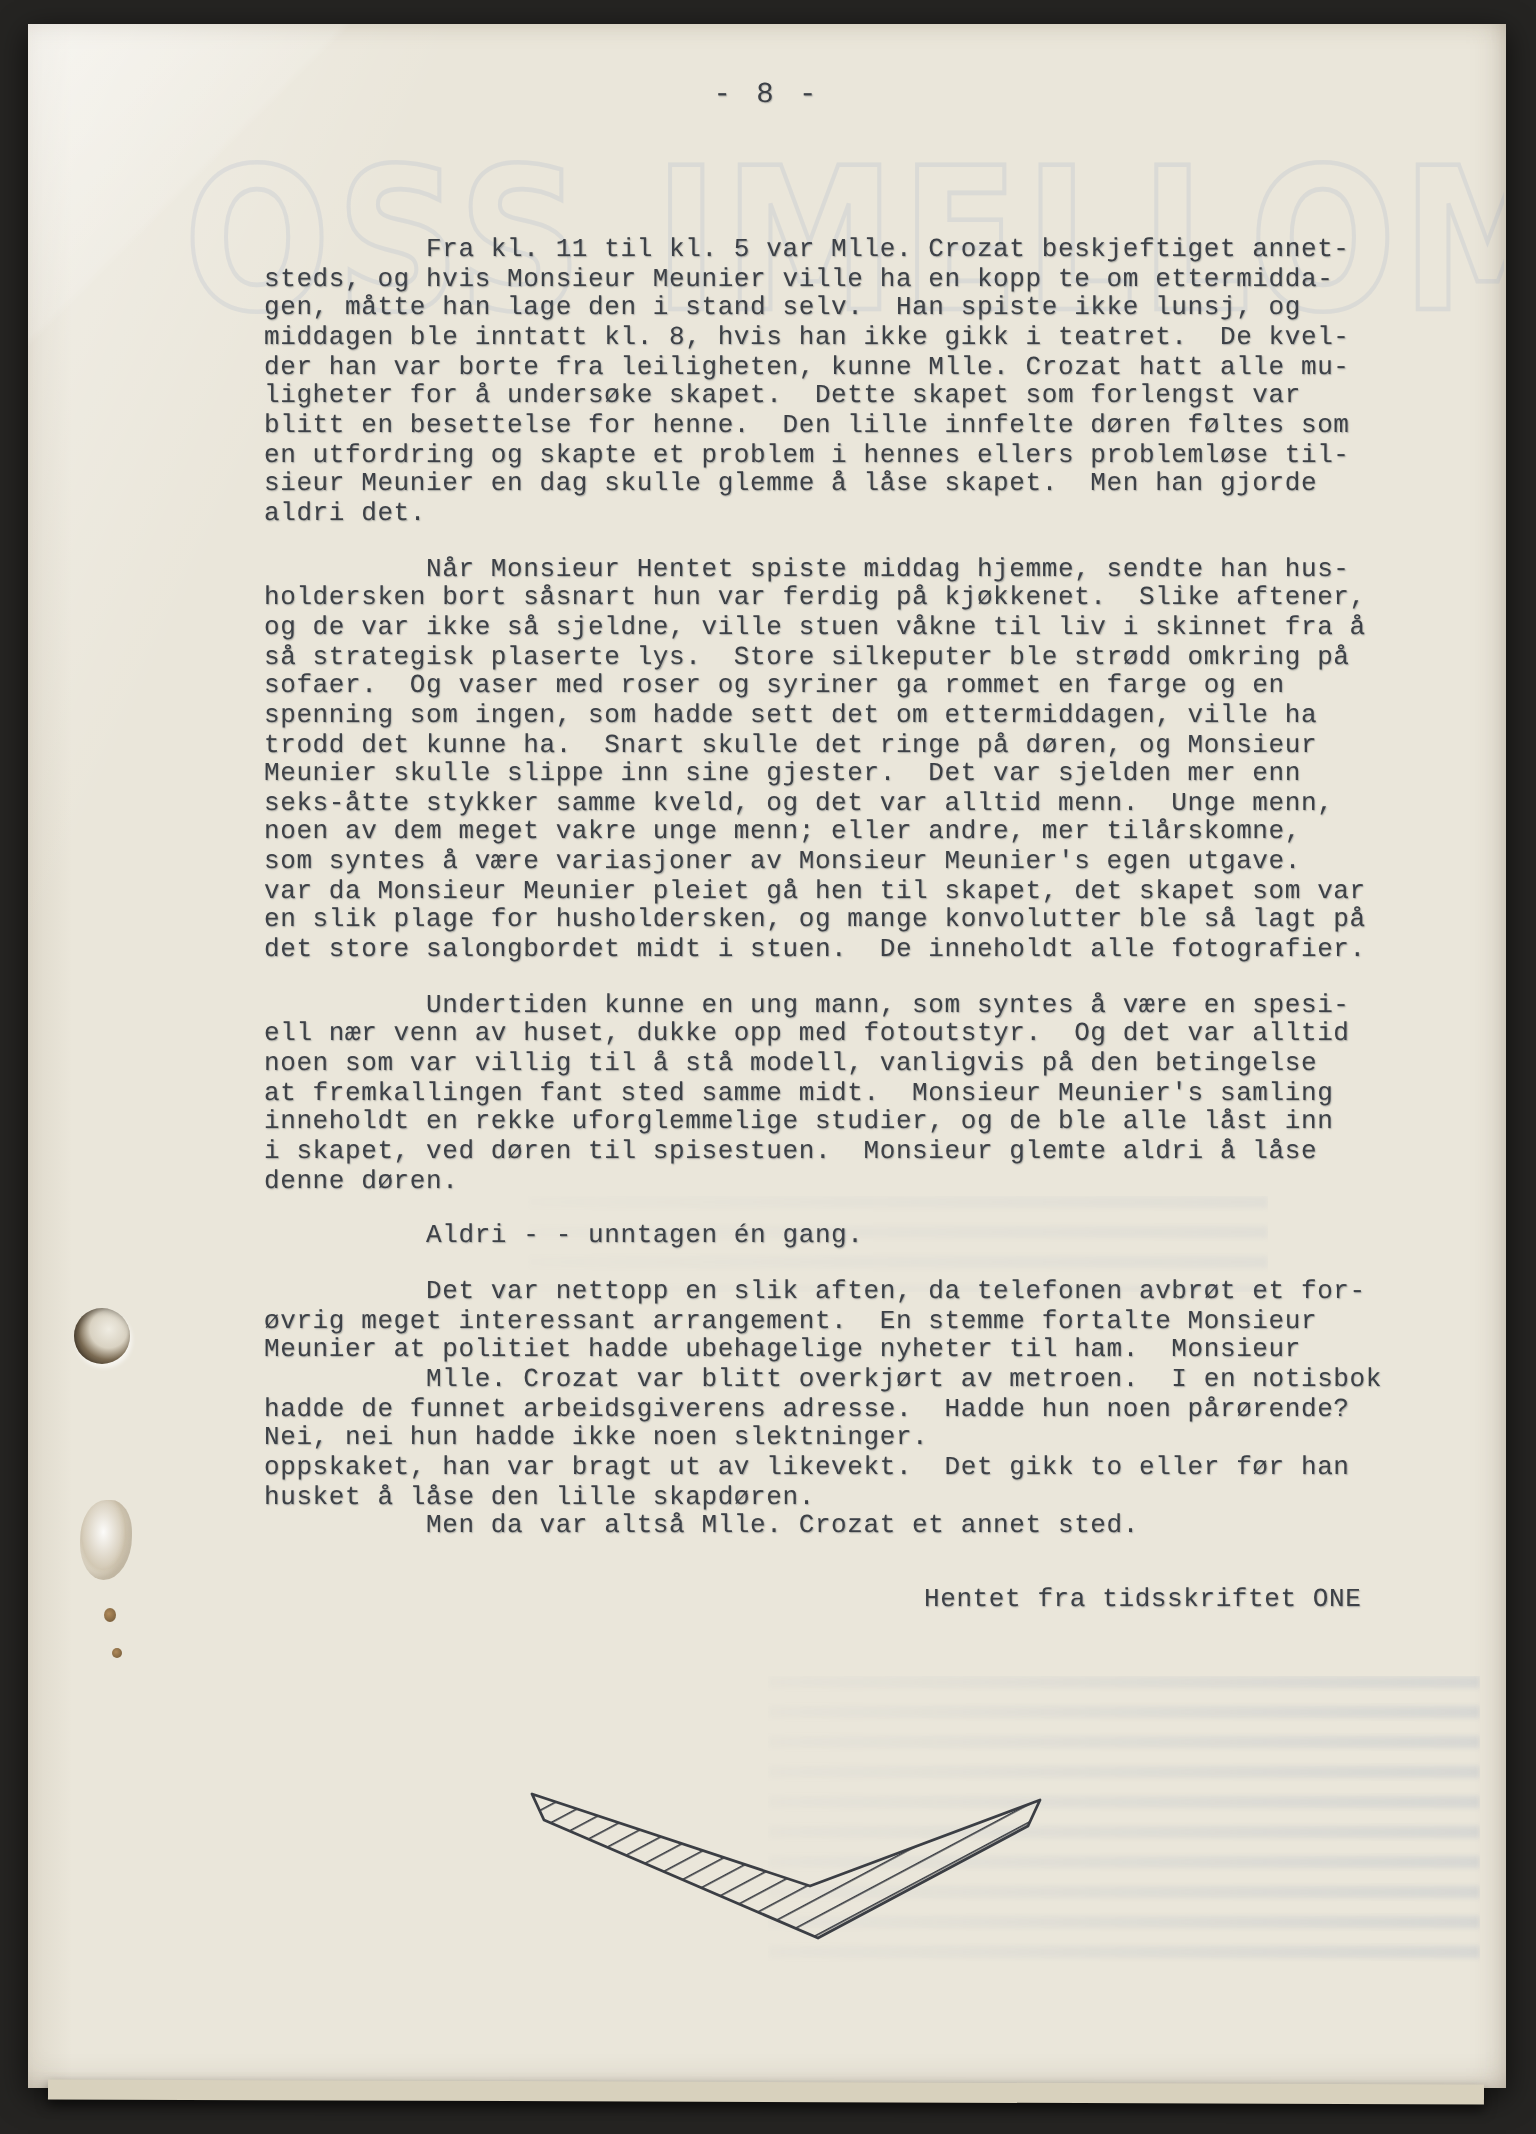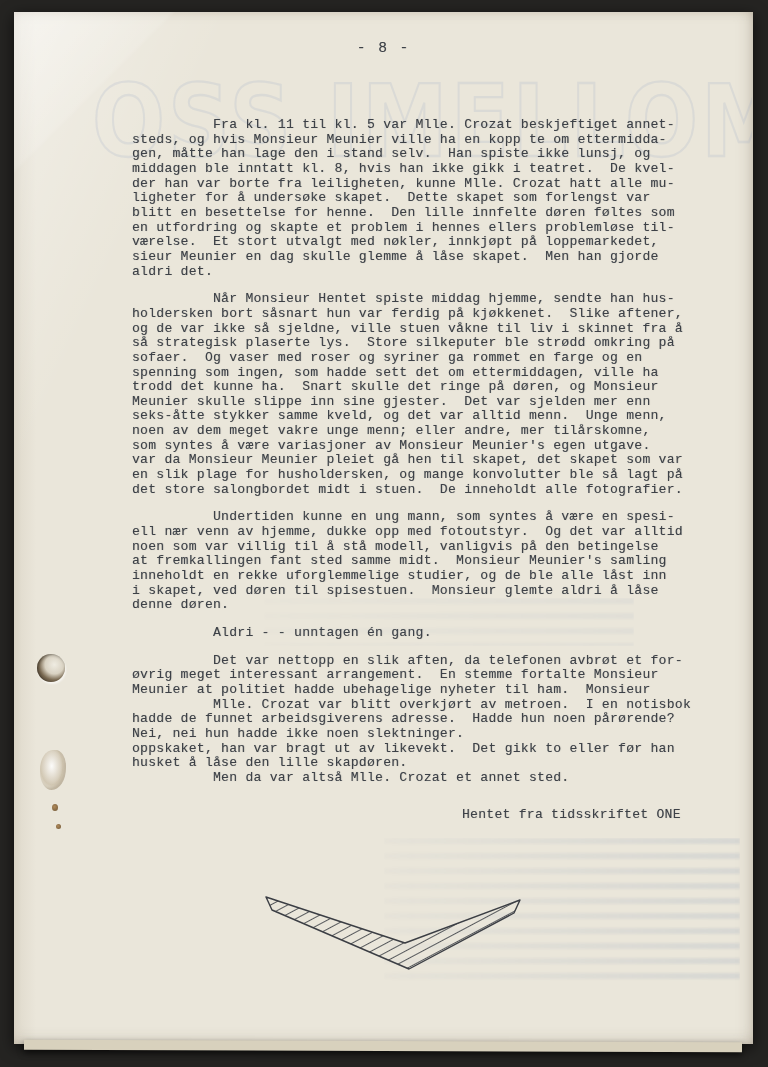--- a/index.html
+++ b/index.html
@@ -139,21 +139,20 @@
     <div id="paragraphs">
         <div class="paragraph">
           <div class="line">          Fra kl. 11 til kl. 5 var Mlle. Crozat beskjeftiget annet-</div>
           <div class="line">steds, og hvis Monsieur Meunier ville ha en kopp te om ettermidda-</div>
           <div class="line">gen, måtte han lage den i stand selv.  Han spiste ikke lunsj, og</div>
           <div class="line">middagen ble inntatt kl. 8, hvis han ikke gikk i teatret.  De kvel-</div>
           <div class="line">der han var borte fra leiligheten, kunne Mlle. Crozat hatt alle mu-</div>
           <div class="line">ligheter for å undersøke skapet.  Dette skapet som forlengst var</div>
           <div class="line">blitt en besettelse for henne.  Den lille innfelte døren føltes som</div>
           <div class="line">en utfordring og skapte et problem i hennes ellers problemløse til-</div>
-          <div class="line">værelse.  Et stort utvalgt med nøkler, innkjøpt på loppemarkedet,</div>
           <div class="line">sieur Meunier en dag skulle glemme å låse skapet.  Men han gjorde</div>
           <div class="line">aldri det.</div>
         </div>
         <div class="paragraph">
           <div class="line">          Når Monsieur Hentet spiste middag hjemme, sendte han hus-</div>
           <div class="line">holdersken bort såsnart hun var ferdig på kjøkkenet.  Slike aftener,</div>
           <div class="line">og de var ikke så sjeldne, ville stuen våkne til liv i skinnet fra å</div>
           <div class="line">så strategisk plaserte lys.  Store silkeputer ble strødd omkring på</div>
           <div class="line">sofaer.  Og vaser med roser og syriner ga rommet en farge og en</div>
           <div class="line">spenning som ingen, som hadde sett det om ettermiddagen, ville ha</div>
@@ -161,21 +160,21 @@
           <div class="line">Meunier skulle slippe inn sine gjester.  Det var sjelden mer enn</div>
           <div class="line">seks-åtte stykker samme kveld, og det var alltid menn.  Unge menn,</div>
           <div class="line">noen av dem meget vakre unge menn; eller andre, mer tilårskomne,</div>
           <div class="line">som syntes å være variasjoner av Monsieur Meunier's egen utgave.</div>
           <div class="line">var da Monsieur Meunier pleiet gå hen til skapet, det skapet som var</div>
           <div class="line">en slik plage for husholdersken, og mange konvolutter ble så lagt på</div>
           <div class="line">det store salongbordet midt i stuen.  De inneholdt alle fotografier.</div>
         </div>
         <div class="paragraph">
           <div class="line">          Undertiden kunne en ung mann, som syntes å være en spesi-</div>
-          <div class="line">ell nær venn av hjemme, dukke opp med fotoutstyr.  Og det var alltid</div>
+          <div class="line">ell nær venn av huset, dukke opp med fotoutstyr.  Og det var alltid</div>
           <div class="line">noen som var villig til å stå modell, vanligvis på den betingelse</div>
           <div class="line">at fremkallingen fant sted samme midt.  Monsieur Meunier's samling</div>
           <div class="line">inneholdt en rekke uforglemmelige studier, og de ble alle låst inn</div>
           <div class="line">i skapet, ved døren til spisestuen.  Monsieur glemte aldri å låse</div>
           <div class="line">denne døren.</div>
         </div>
         <div class="paragraph">
           <div class="line">          Aldri - - unntagen én gang.</div>
         </div>
         <div class="paragraph">

